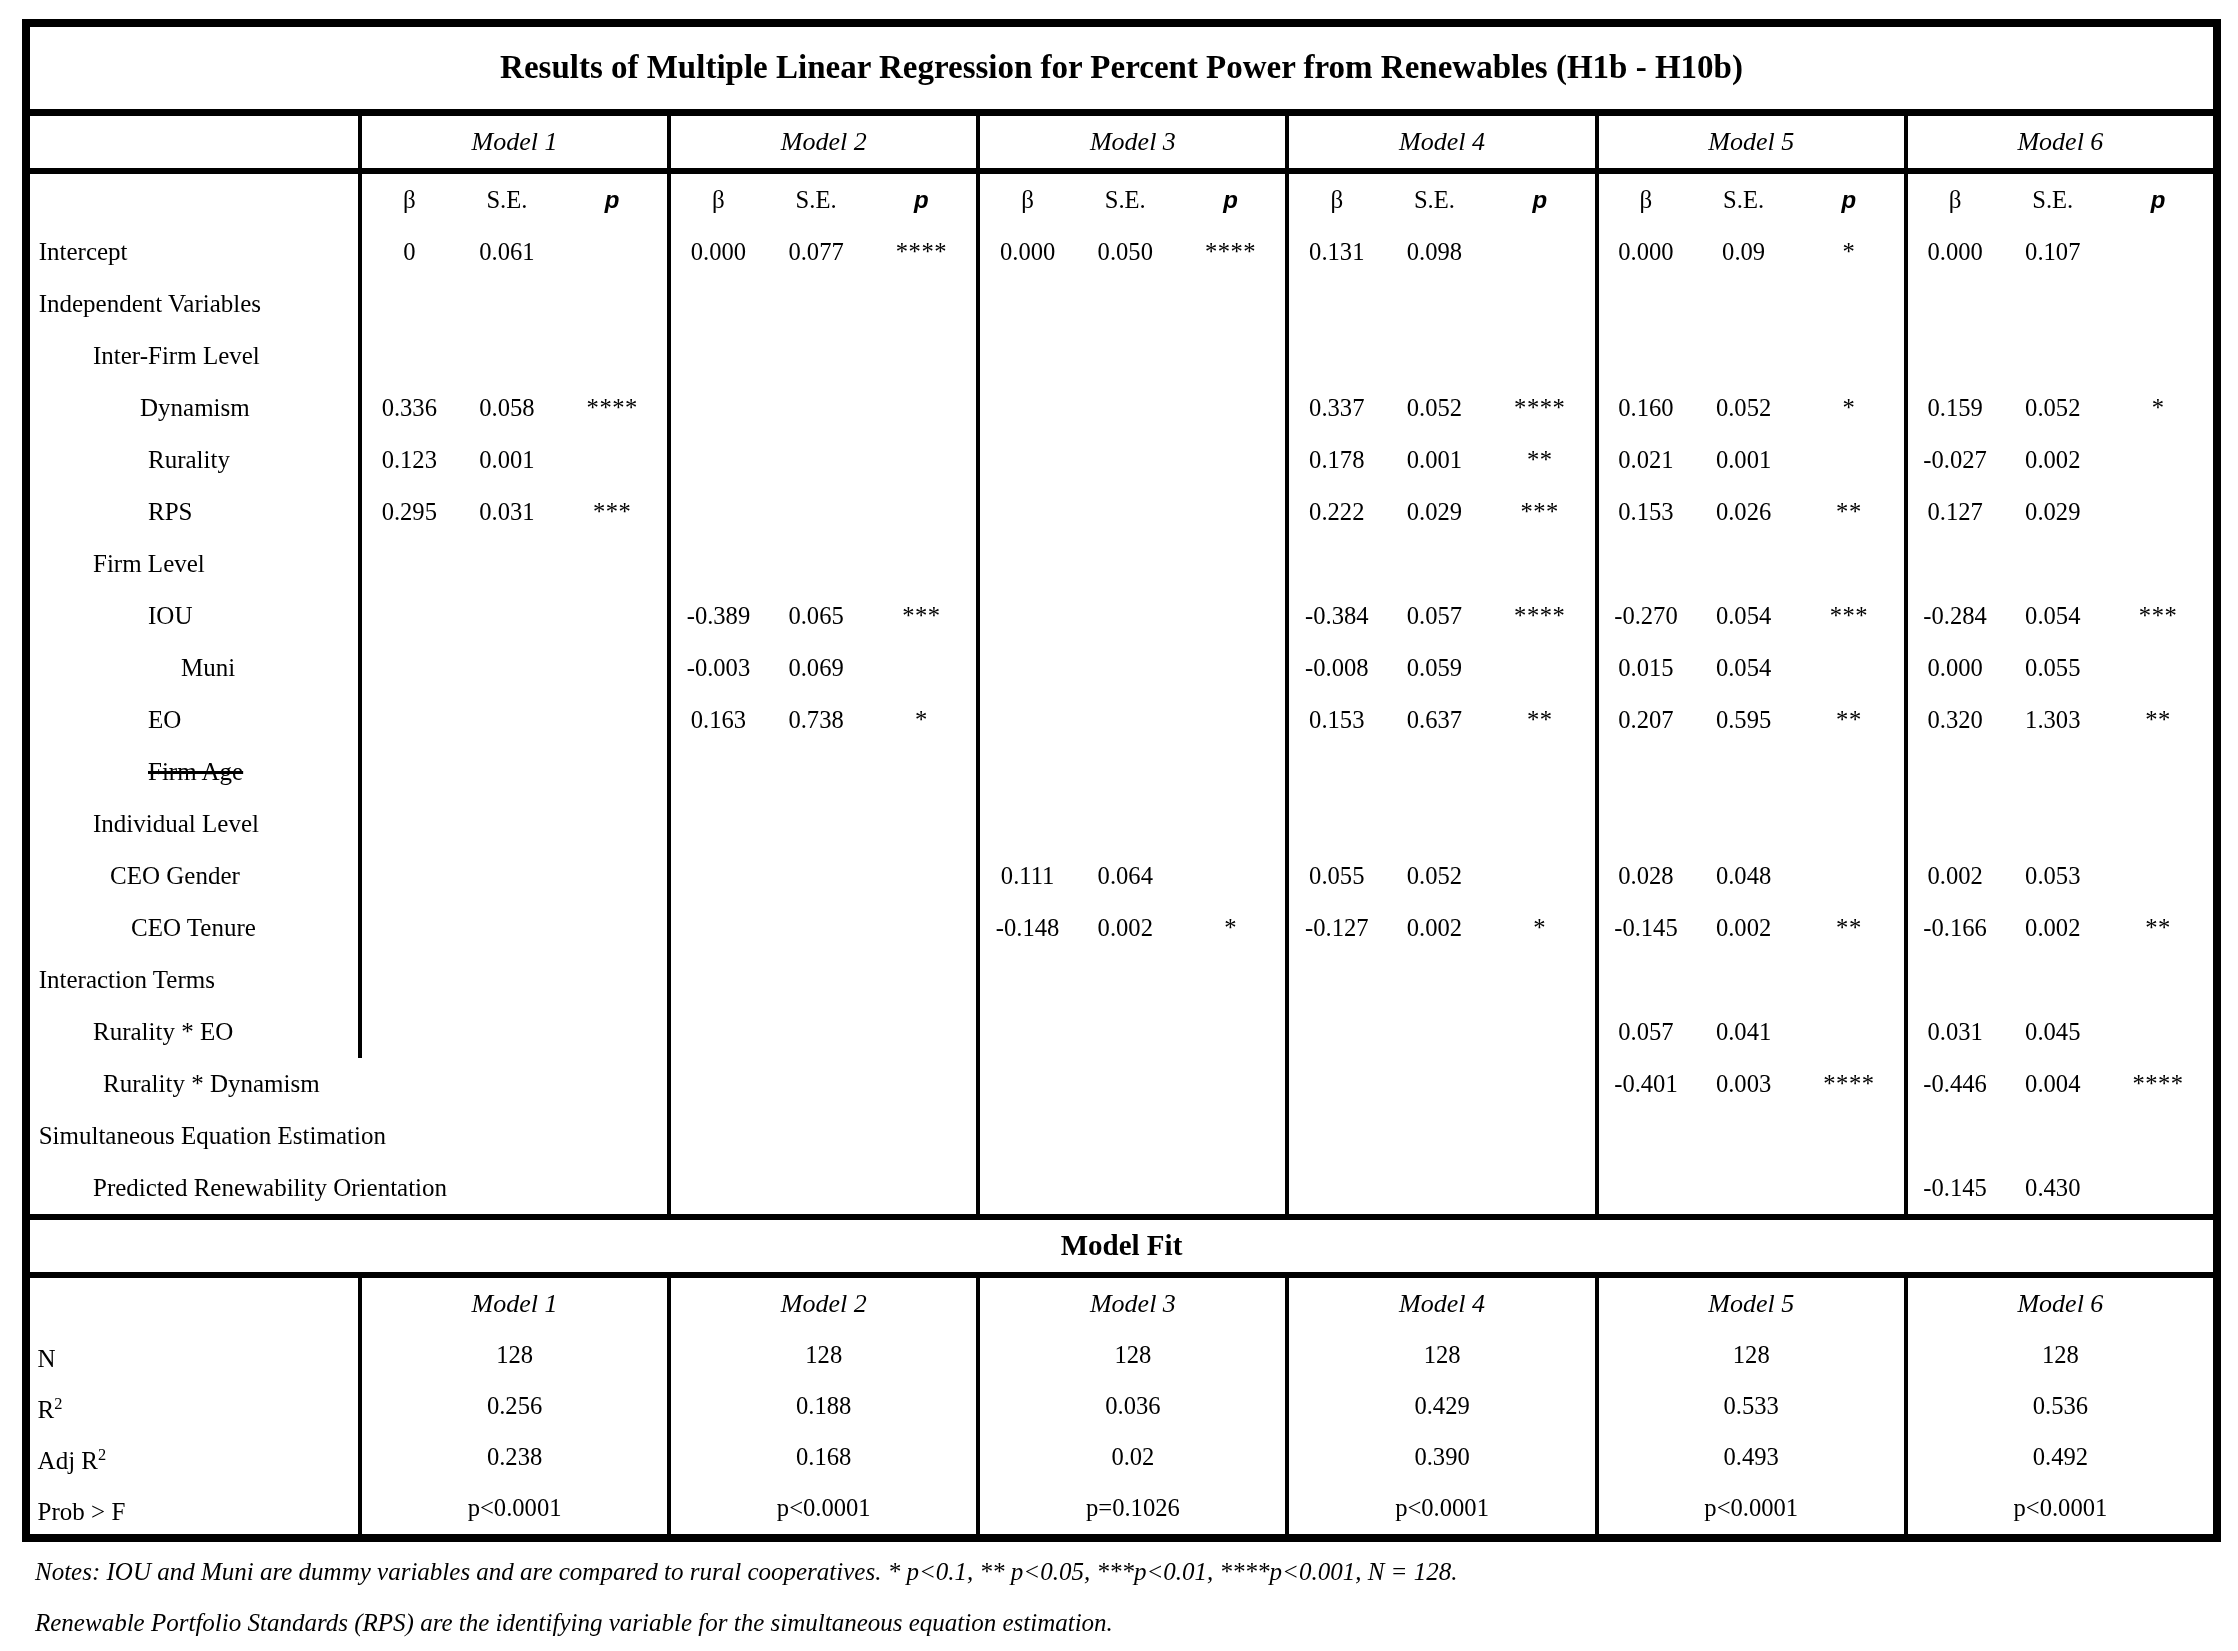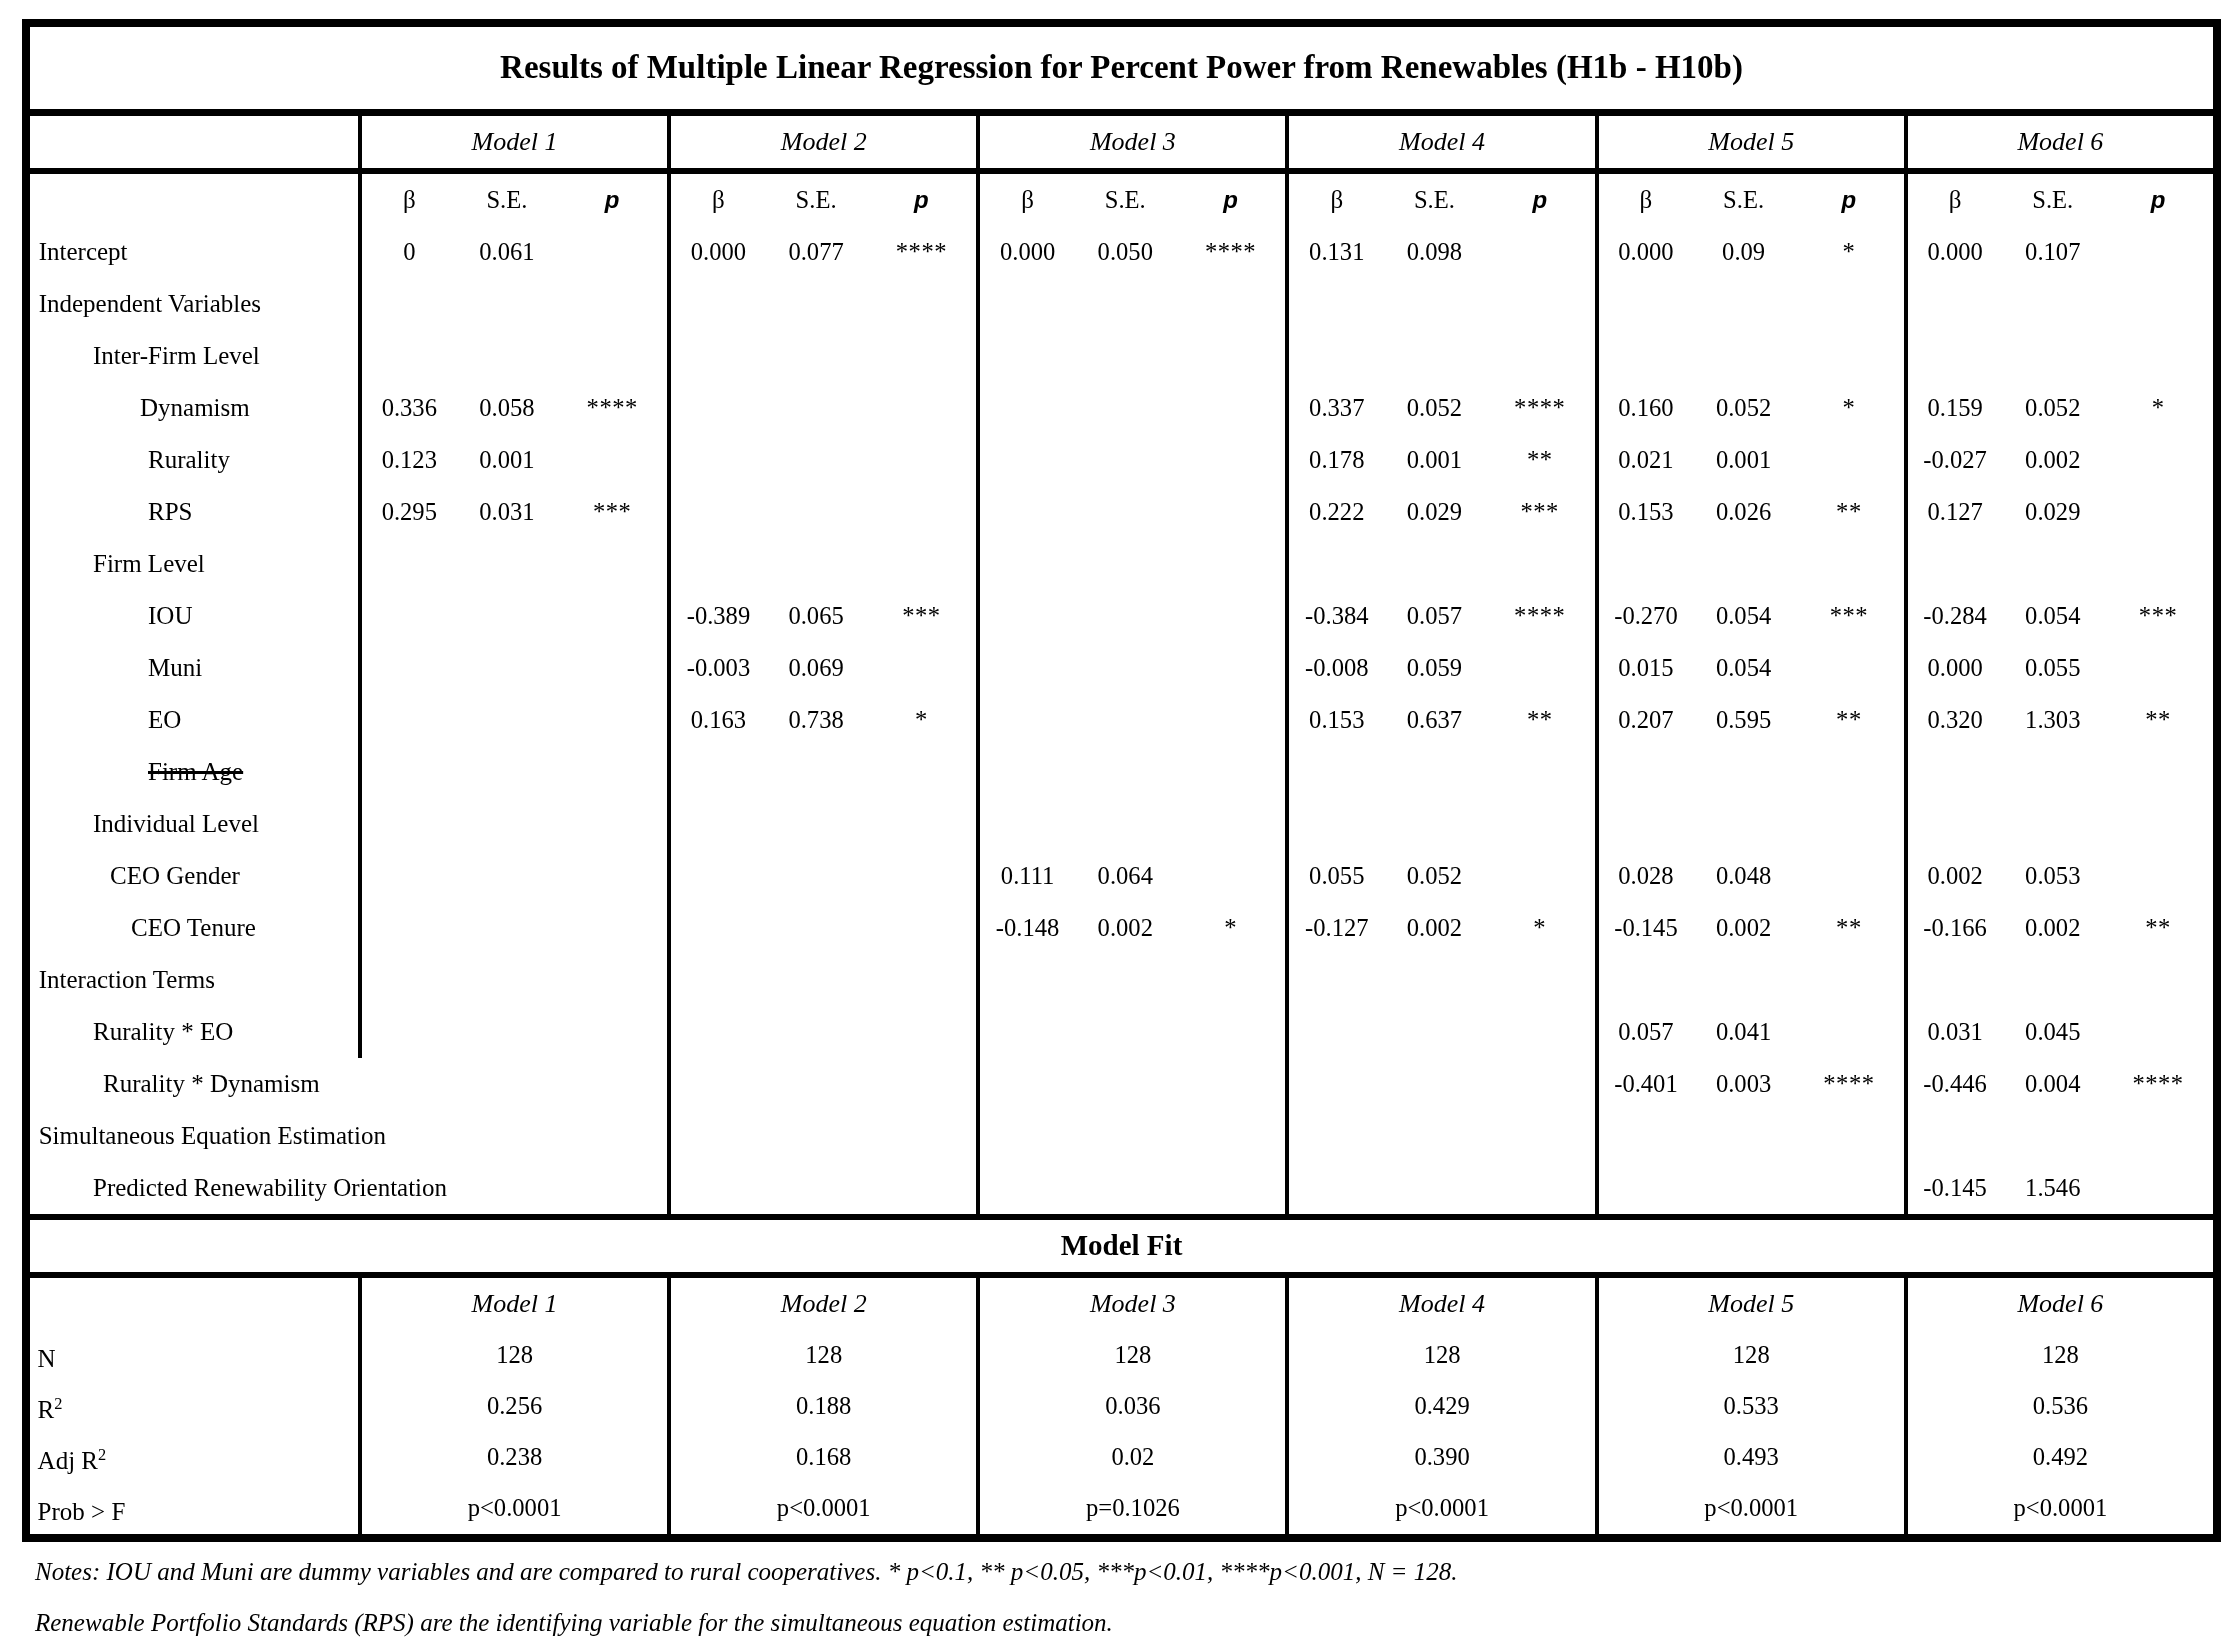--- a/index.html
+++ b/index.html
@@ -383,21 +383,21 @@
             <div class="tcell">0.054</div>
             <div class="tcell stars">***</div>
           </div>
           <div class="triple">
             <div class="tcell">-0.284</div>
             <div class="tcell">0.054</div>
             <div class="tcell stars">***</div>
           </div>
         </div>
         <div class="mrow body-row">
-          <div class="label-cell" style="padding-left: 118px;">
+          <div class="label-cell" style="padding-left: 118px; margin-left: 33px;">
             <span>Muni</span>
           </div>
           <div class="triple">
             <div class="tcell"></div>
             <div class="tcell"></div>
             <div class="tcell stars"></div>
           </div>
           <div class="triple">
             <div class="tcell">-0.003</div>
             <div class="tcell">0.069</div>
@@ -763,21 +763,21 @@
             <div class="tcell"></div>
             <div class="tcell stars"></div>
           </div>
           <div class="triple">
             <div class="tcell"></div>
             <div class="tcell"></div>
             <div class="tcell stars"></div>
           </div>
           <div class="triple">
             <div class="tcell">-0.145</div>
-            <div class="tcell">1.546</div>
+            <div class="tcell">0.430</div>
             <div class="tcell stars"></div>
           </div>
         </div>
       </div>
     <div class="fit-band">Model Fit</div>
     <div class="mrow fit-header-row" id="fit-header-row">
         <div class="spacer"></div>
         <div class="model-h">Model 1</div>
         <div class="model-h">Model 2</div>
         <div class="model-h">Model 3</div>

